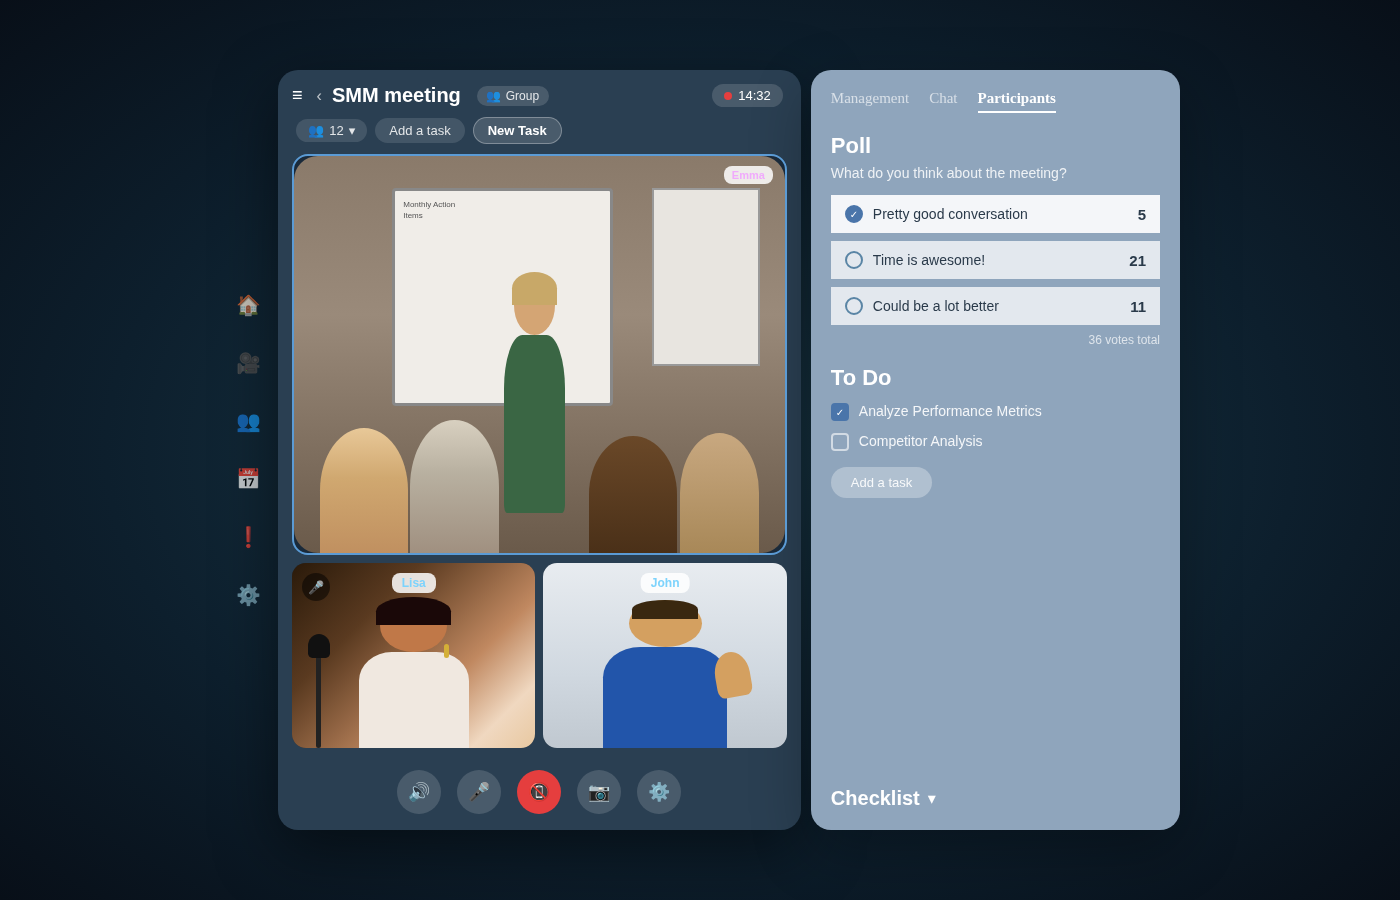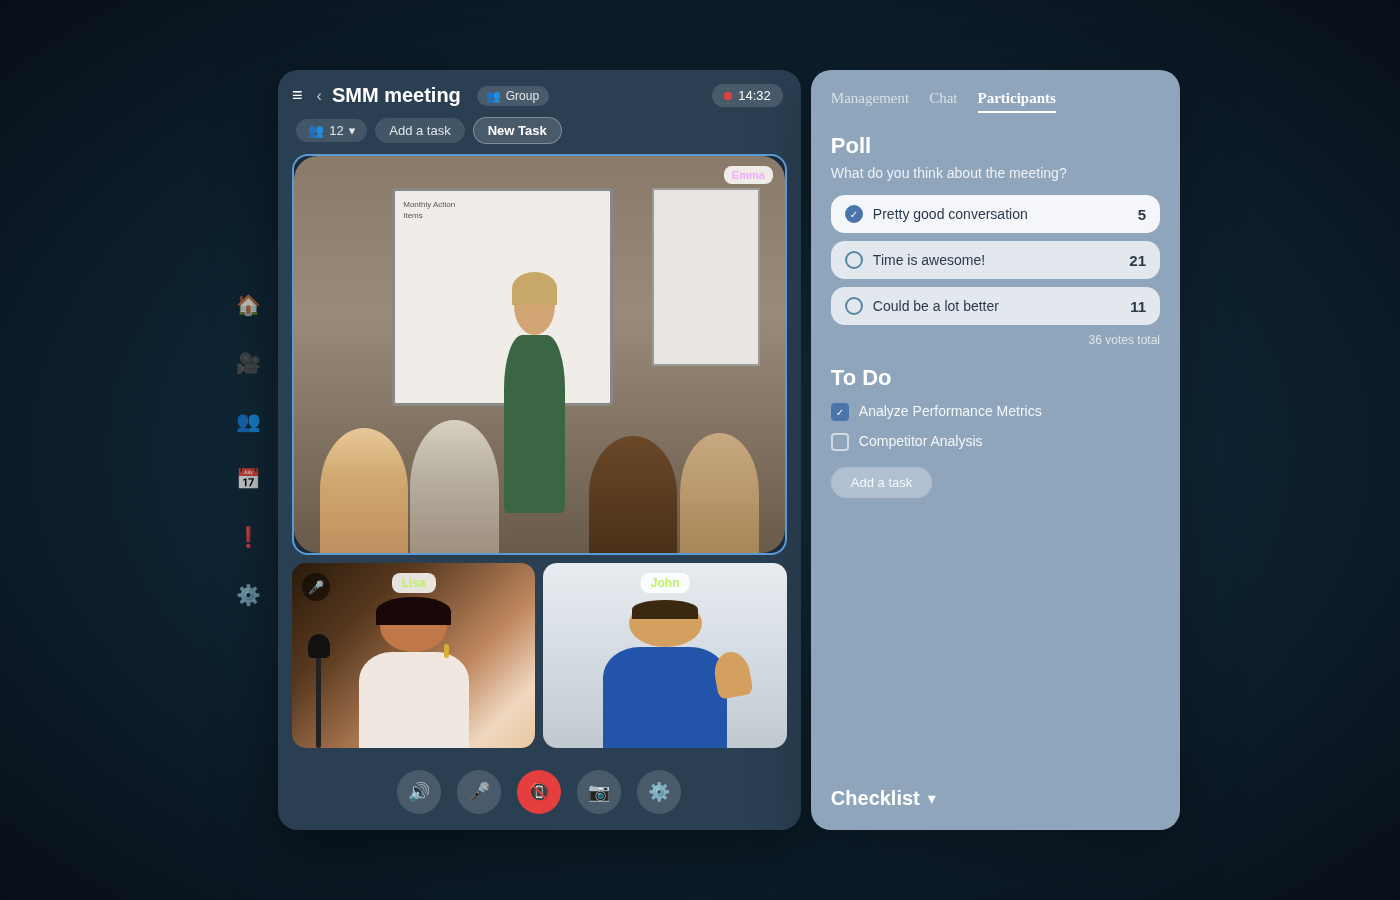--- a/index.html
+++ b/index.html
@@ -278,21 +278,21 @@
     .person-label {
       position: absolute;
       top: 10px;
       left: 50%;
       transform: translateX(-50%);
       background: rgba(255,255,255,0.85);
       border-radius: 8px;
       padding: 3px 10px;
       font-size: 12px;
       font-weight: 600;
-      color: #bef264;
+      color: #7dd3fc;
     }
 
     
     .john-scene {
       position: absolute;
       inset: 0;
       background: linear-gradient(180deg, #e8ecf0 0%, #d0d8e0 60%, #c0c8d0 100%);
     }
 
     
@@ -365,21 +365,21 @@
     }
 
     .section-subtitle {
       font-size: 14px;
       color: rgba(255,255,255,0.85);
       margin-bottom: 14px;
     }
 
     .poll-option {
       background: rgba(255,255,255,0.75);
-      border-radius: 14px;
+      border-radius: 0;
       padding: 10px 14px;
       margin-bottom: 8px;
       display: flex;
       align-items: center;
       gap: 10px;
       cursor: pointer;
     }
 
     .poll-option.selected {
       background: rgba(255,255,255,0.9);

